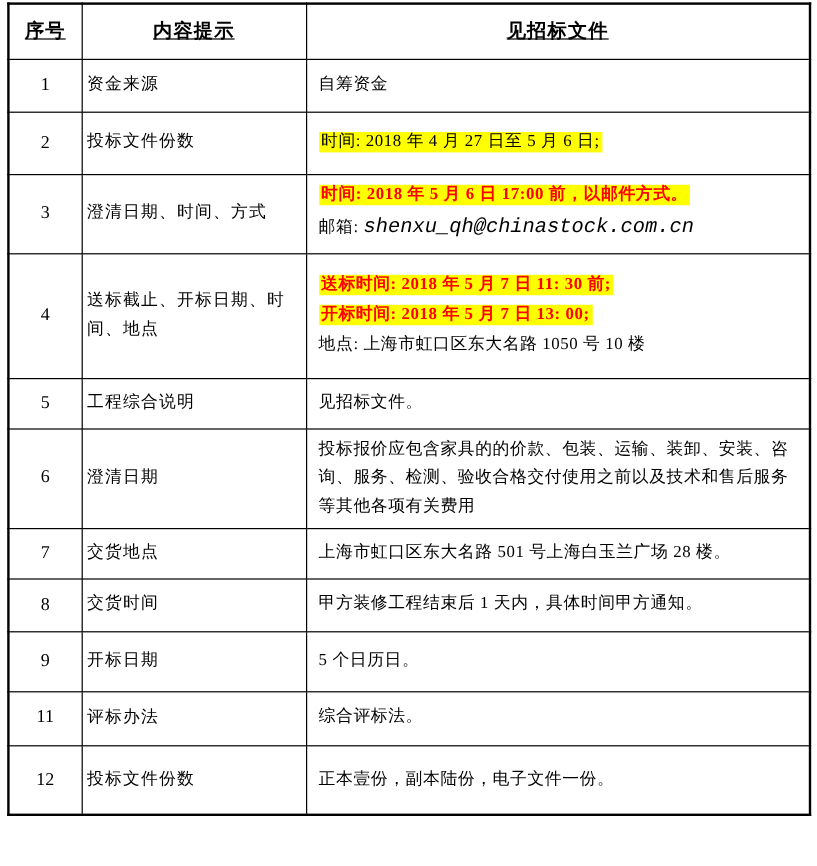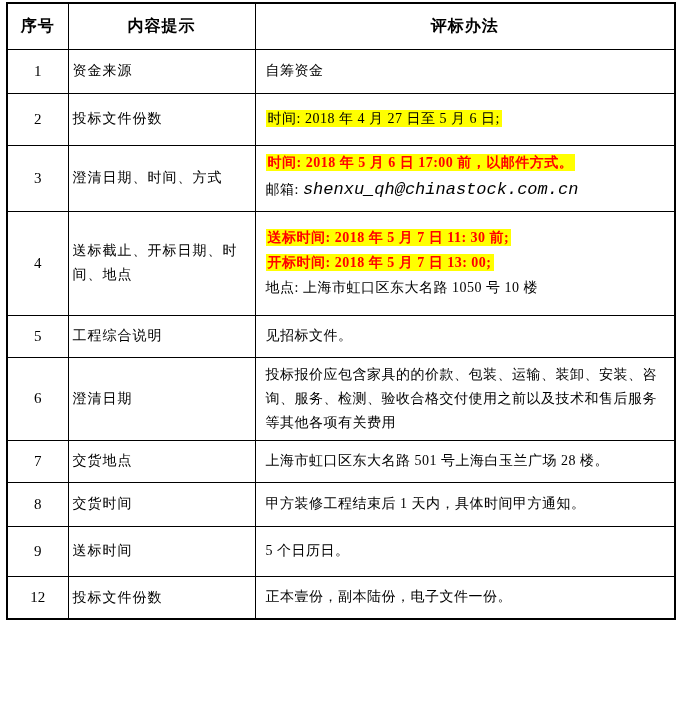--- a/index.html
+++ b/index.html
@@ -27,20 +27,21 @@
     border: 1px solid #000000;
     vertical-align: middle;
     box-sizing: border-box;
   }
   th.h-cell {
     font-weight: bold;
     font-size: 16px;
     letter-spacing: 1px;
     text-align: center;
     height: 46px;
+    text-decoration: underline;
   }
   td.c-no {
     text-align: center;
     font-size: 15px;
     font-weight: normal;
   }
   td.c-hint {
     padding: 4px 4px;
     font-size: 14px;
     letter-spacing: 1px;
@@ -73,21 +74,21 @@
   <table class="tender">
     <colgroup>
       <col style="width:61px">
       <col style="width:187px">
       <col style="width:420px">
     </colgroup>
     <thead>
       <tr style="height:46px">
         <th class="h-cell">序号</th>
         <th class="h-cell">内容提示</th>
-        <th class="h-cell">评标办法</th>
+        <th class="h-cell">见招标文件</th>
       </tr>
     </thead>
     <tbody>
 
       <tr style="height:44px">
         <td class="c-no">1</td>
         <td class="c-hint">资金来源</td>
         <td class="c-spec">
           <span class="spec-line"><span>自筹资金</span></span>
         </td>
@@ -147,29 +148,36 @@
       <tr style="height:44px">
         <td class="c-no">8</td>
         <td class="c-hint">交货时间</td>
         <td class="c-spec">
           <span class="spec-line"><span>甲方装修工程结束后 1 天内，具体时间甲方通知。</span></span>
         </td>
       </tr>
 
       <tr style="height:50px">
         <td class="c-no">9</td>
-        <td class="c-hint">送标时间</td>
+        <td class="c-hint">开标日期</td>
         <td class="c-spec">
           <span class="spec-line"><span>5 个日历日。</span></span>
         </td>
       </tr>
 
 
+      <tr style="height:45px">
+        <td class="c-no">11</td>
+        <td class="c-hint">评标办法</td>
+        <td class="c-spec">
+          <span class="spec-line"><span>综合评标法。</span></span>
+        </td>
+      </tr>
 
-      <tr style="height:43px">
+      <tr style="height:58px">
         <td class="c-no">12</td>
         <td class="c-hint">投标文件份数</td>
         <td class="c-spec">
           <span class="spec-line"><span>正本壹份，副本陆份，电子文件一份。</span></span>
         </td>
       </tr>
 
     </tbody>
   </table>
 </div>

